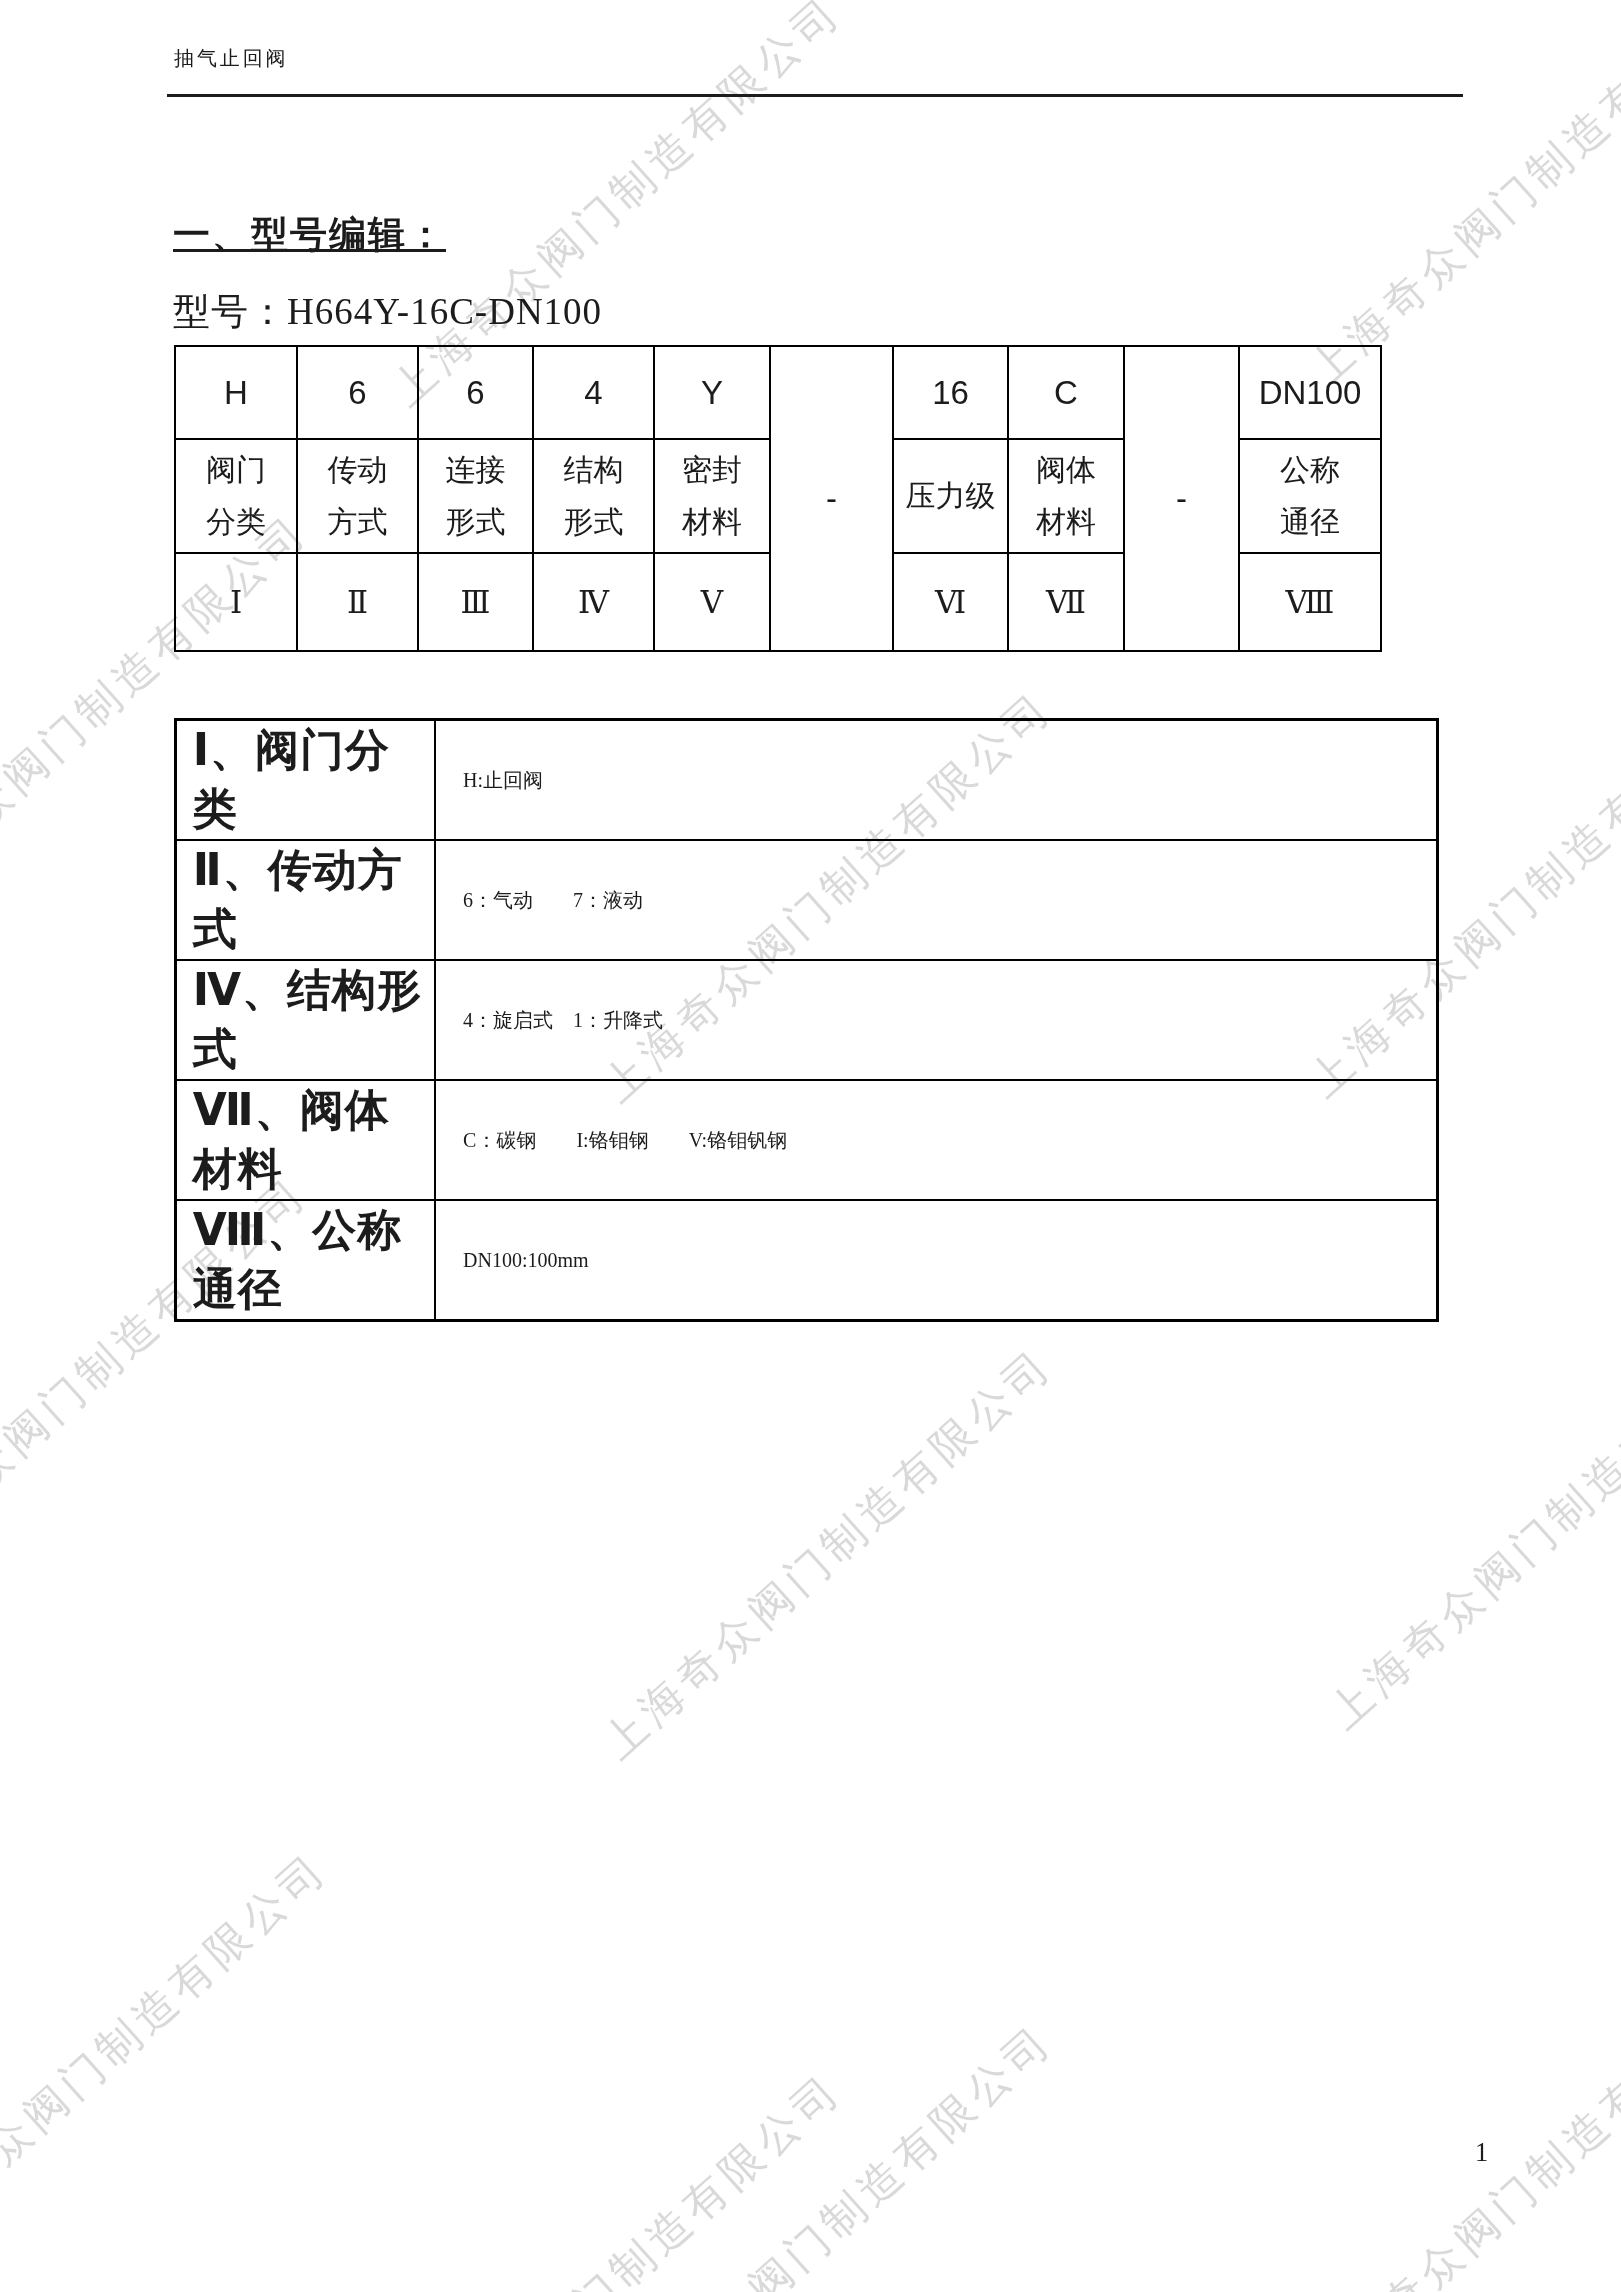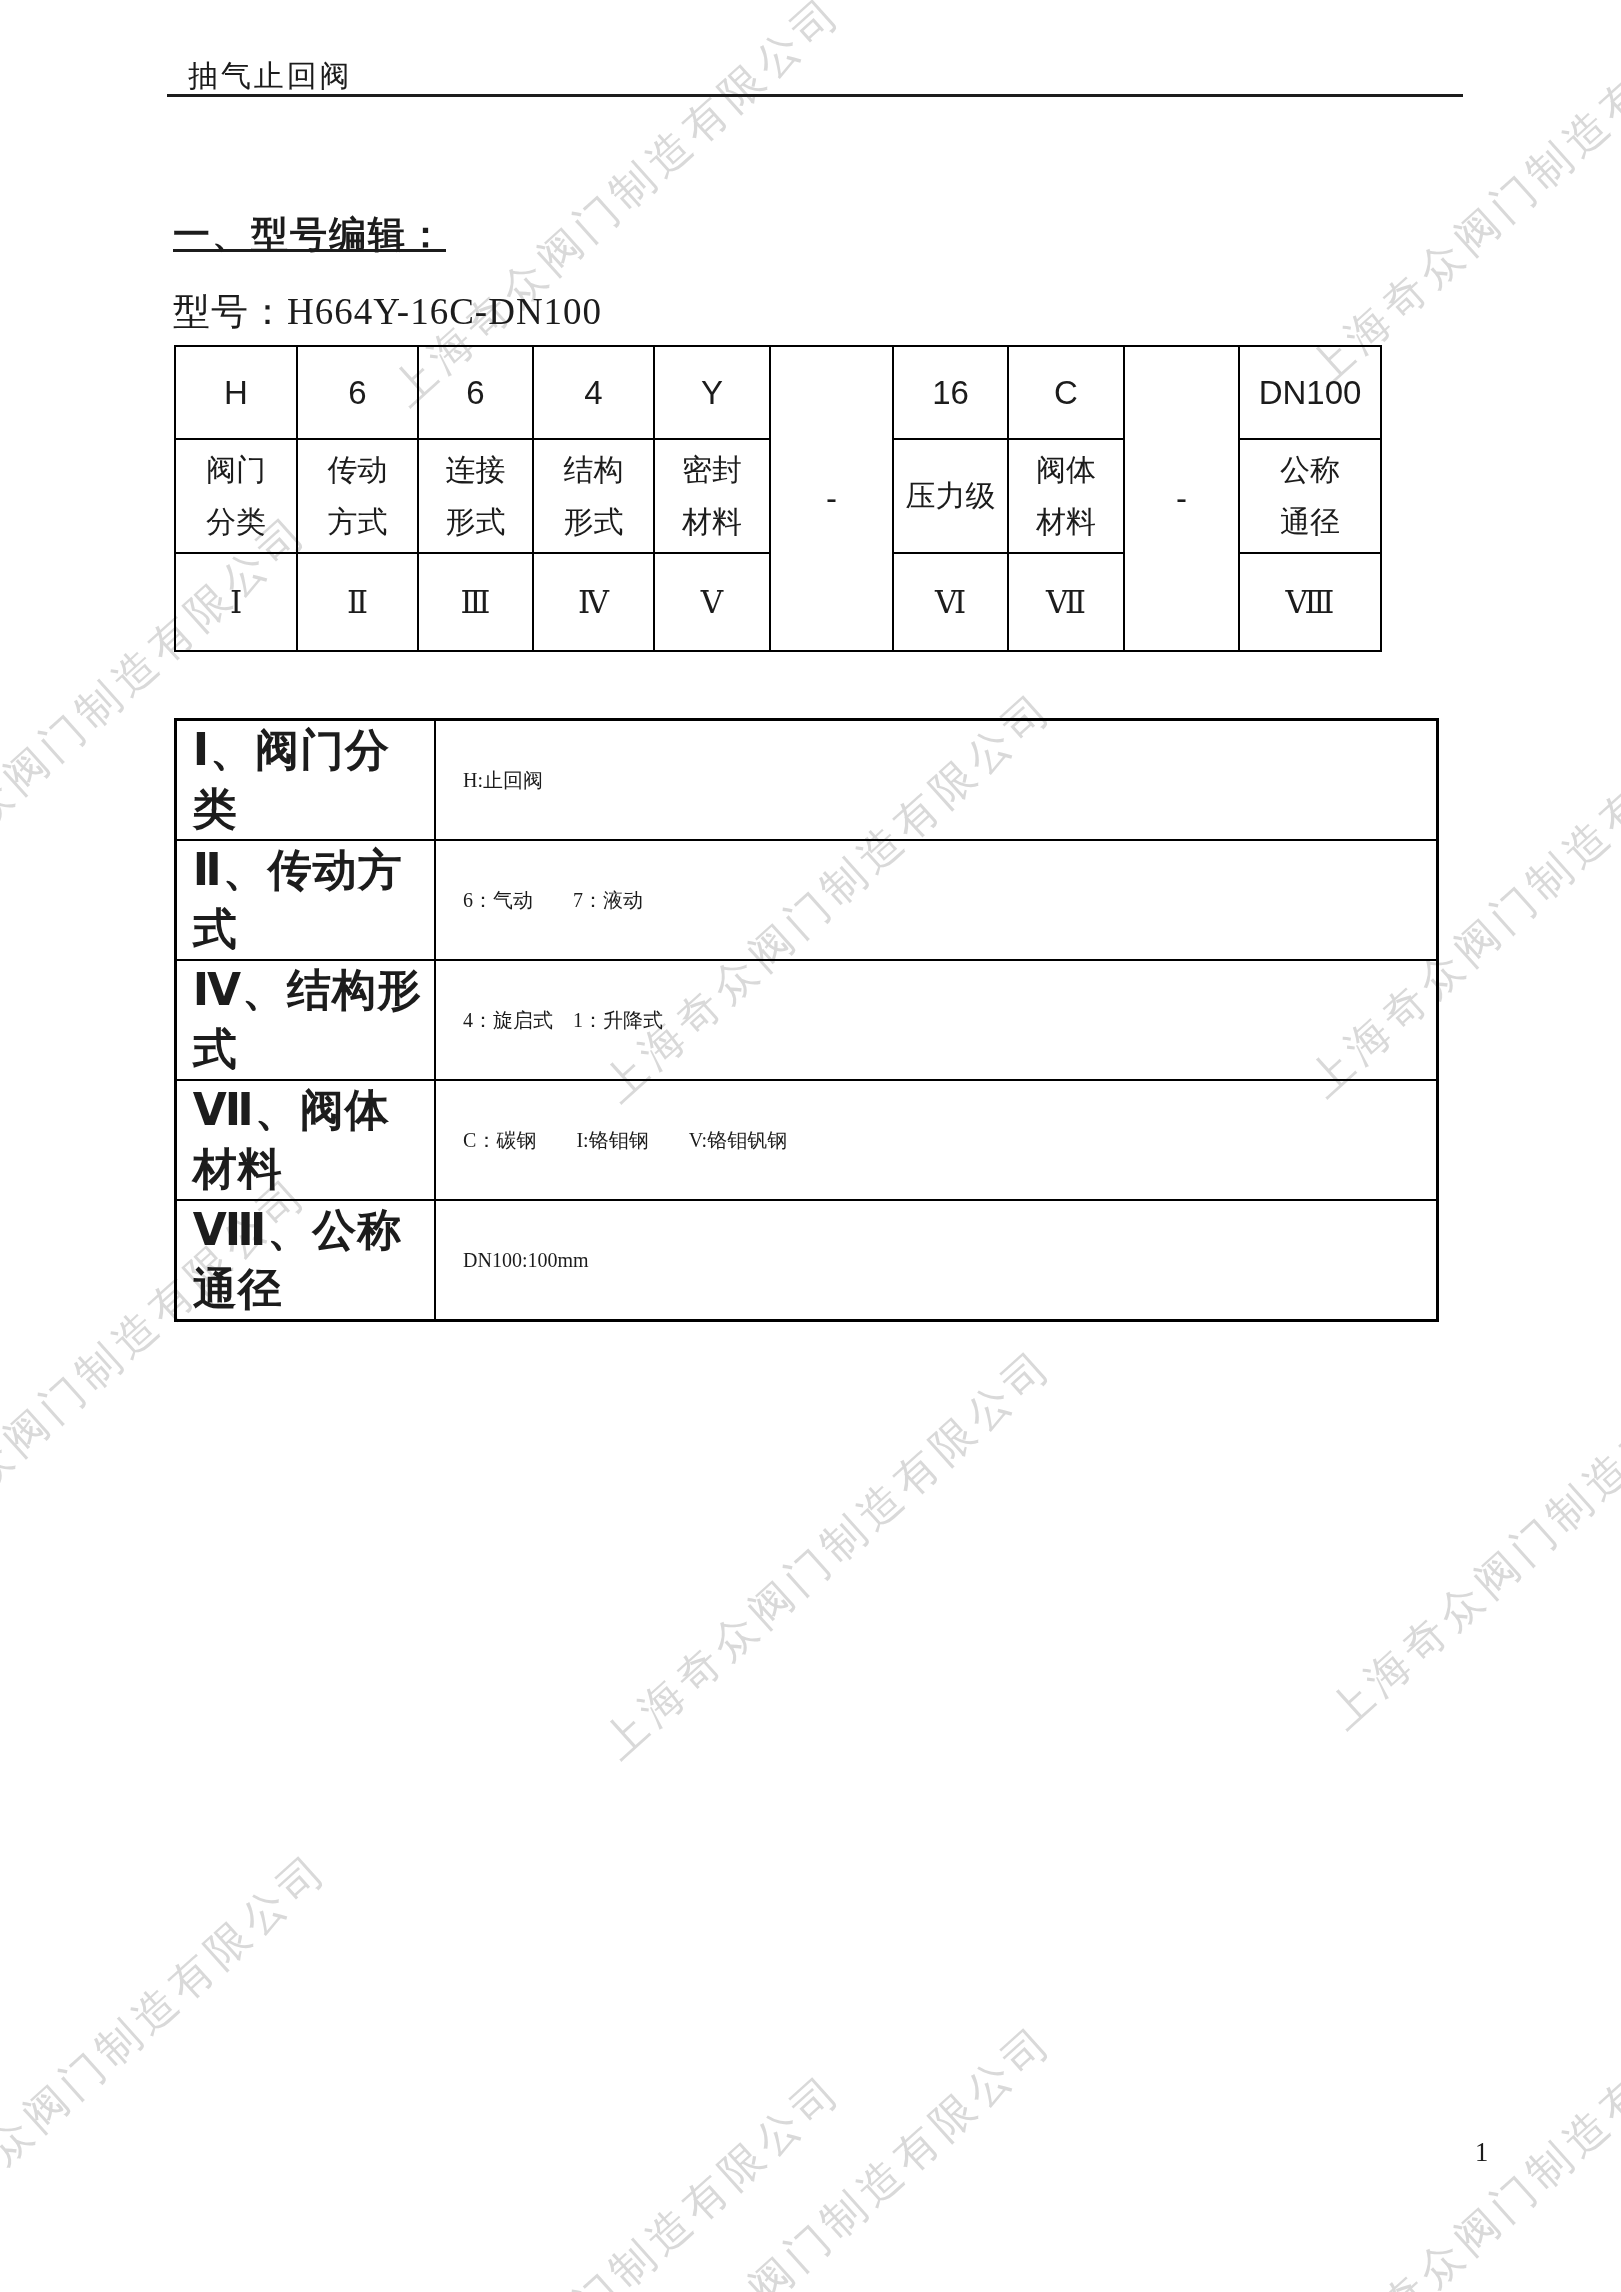--- a/index.html
+++ b/index.html
@@ -7,23 +7,23 @@
         font-family:"Liberation Sans","DejaVu Sans",sans-serif;color:#1c1c1c;}
 
   
   .wm{position:absolute;z-index:0;white-space:nowrap;
       font-family:"Liberation Sans","DejaVu Sans",sans-serif;
       font-size:43px;letter-spacing:5.9px;color:rgba(130,130,130,0.30);
       transform:translate(-50%,-50%) rotate(-42deg);pointer-events:none;}
 
   .content{position:relative;z-index:1;}
 
-  .doc-header{position:absolute;left:188px;top:45px;
+  .doc-header{position:absolute;left:174px;top:45px;
       font-family:"Liberation Serif","DejaVu Serif",serif;
-      font-size:30px;letter-spacing:2.9px;margin-top:11px;}
+      font-size:20px;letter-spacing:2.9px;}
   .header-rule{position:absolute;left:167px;top:94px;width:1296px;height:2.9px;background:#1c1c1c;}
 
   .section-heading{position:absolute;left:173px;top:210px;
       font-size:37px;font-weight:bold;letter-spacing:2px;text-decoration:underline;}
   .model-line{position:absolute;left:173px;top:287px;
       font-family:"Liberation Serif","DejaVu Serif",serif;font-size:37px;letter-spacing:1px;}
 
   
   .model-table{position:absolute;left:174px;top:345px;border-collapse:collapse;table-layout:fixed;}
   .model-table td{border:2px solid #000;text-align:center;vertical-align:middle;padding:0;background:transparent;}

